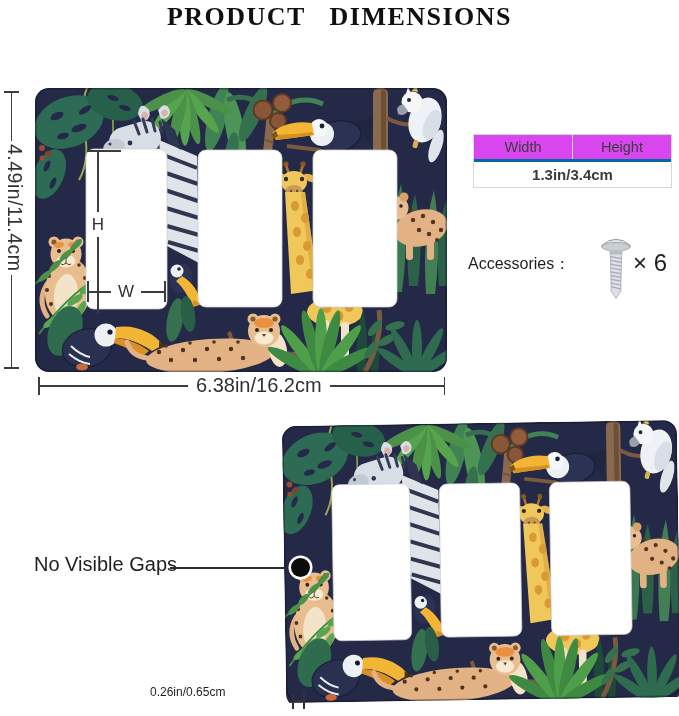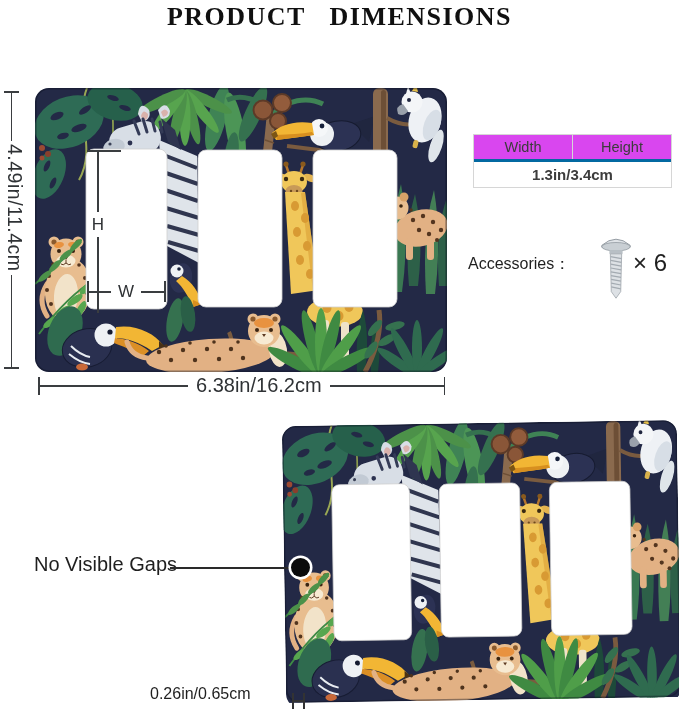--- a/index.html
+++ b/index.html
@@ -47,21 +47,21 @@
   .acc-label{left:468px;top:254px;font-size:16px;color:#1f1f1f;}
   .acc-qty{left:633px;top:249px;font-size:24px;color:#1f1f1f;}
   .screw{left:599px;top:233px;}
   
   .gap-label{left:34px;top:553px;font-size:20px;color:#1f1f1f;}
   .gap-line{left:170px;top:567px;width:122px;height:2px;background:#2a2a2a;z-index:4;}
   .gap-dot{
     left:291px;top:558px;width:19px;height:19px;border-radius:50%;
     background:#0b0b0b;box-shadow:0 0 0 2.5px #ffffff;z-index:5;
   }
-  .thick-label{left:150px;top:685px;font-size:16px;color:#1f1f1f;z-index:6;}
+  .thick-label{left:150px;top:685px;font-size:12px;color:#1f1f1f;z-index:6;}
   .bracket{background:#333;z-index:6;}
 </style>
 </head>
 <body>
 
 <svg width="0" height="0" style="position:absolute" aria-hidden="true">
   <defs>
     <g id="jungle-art">
       <rect width="412" height="284" fill="#232946"></rect>
 

